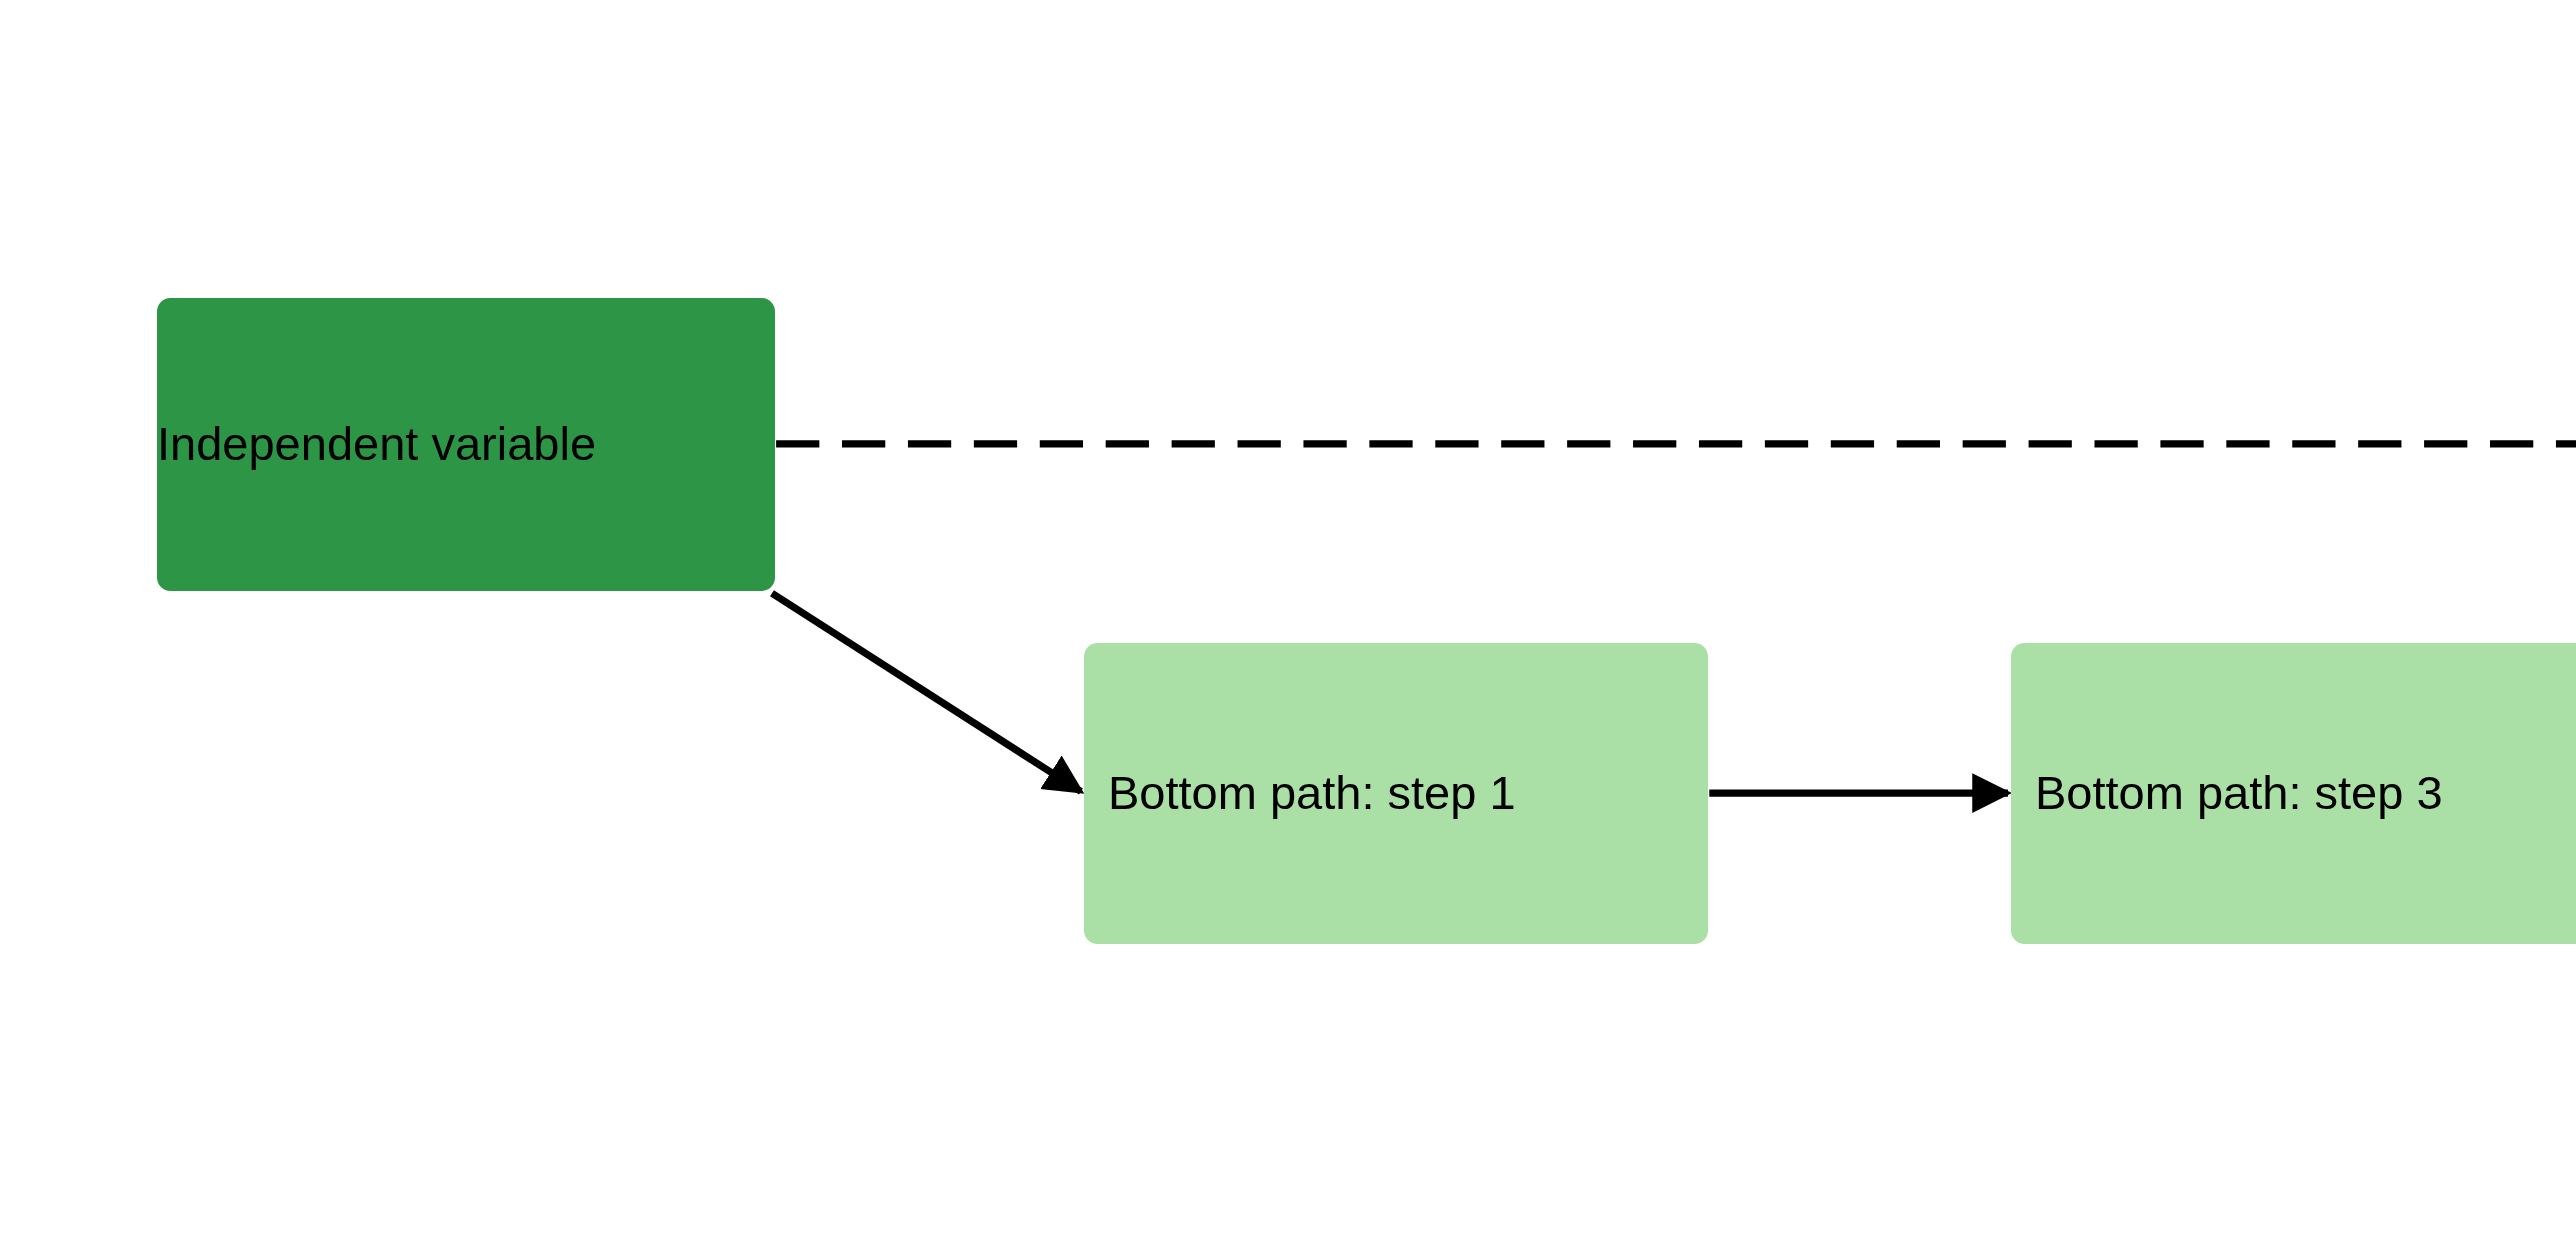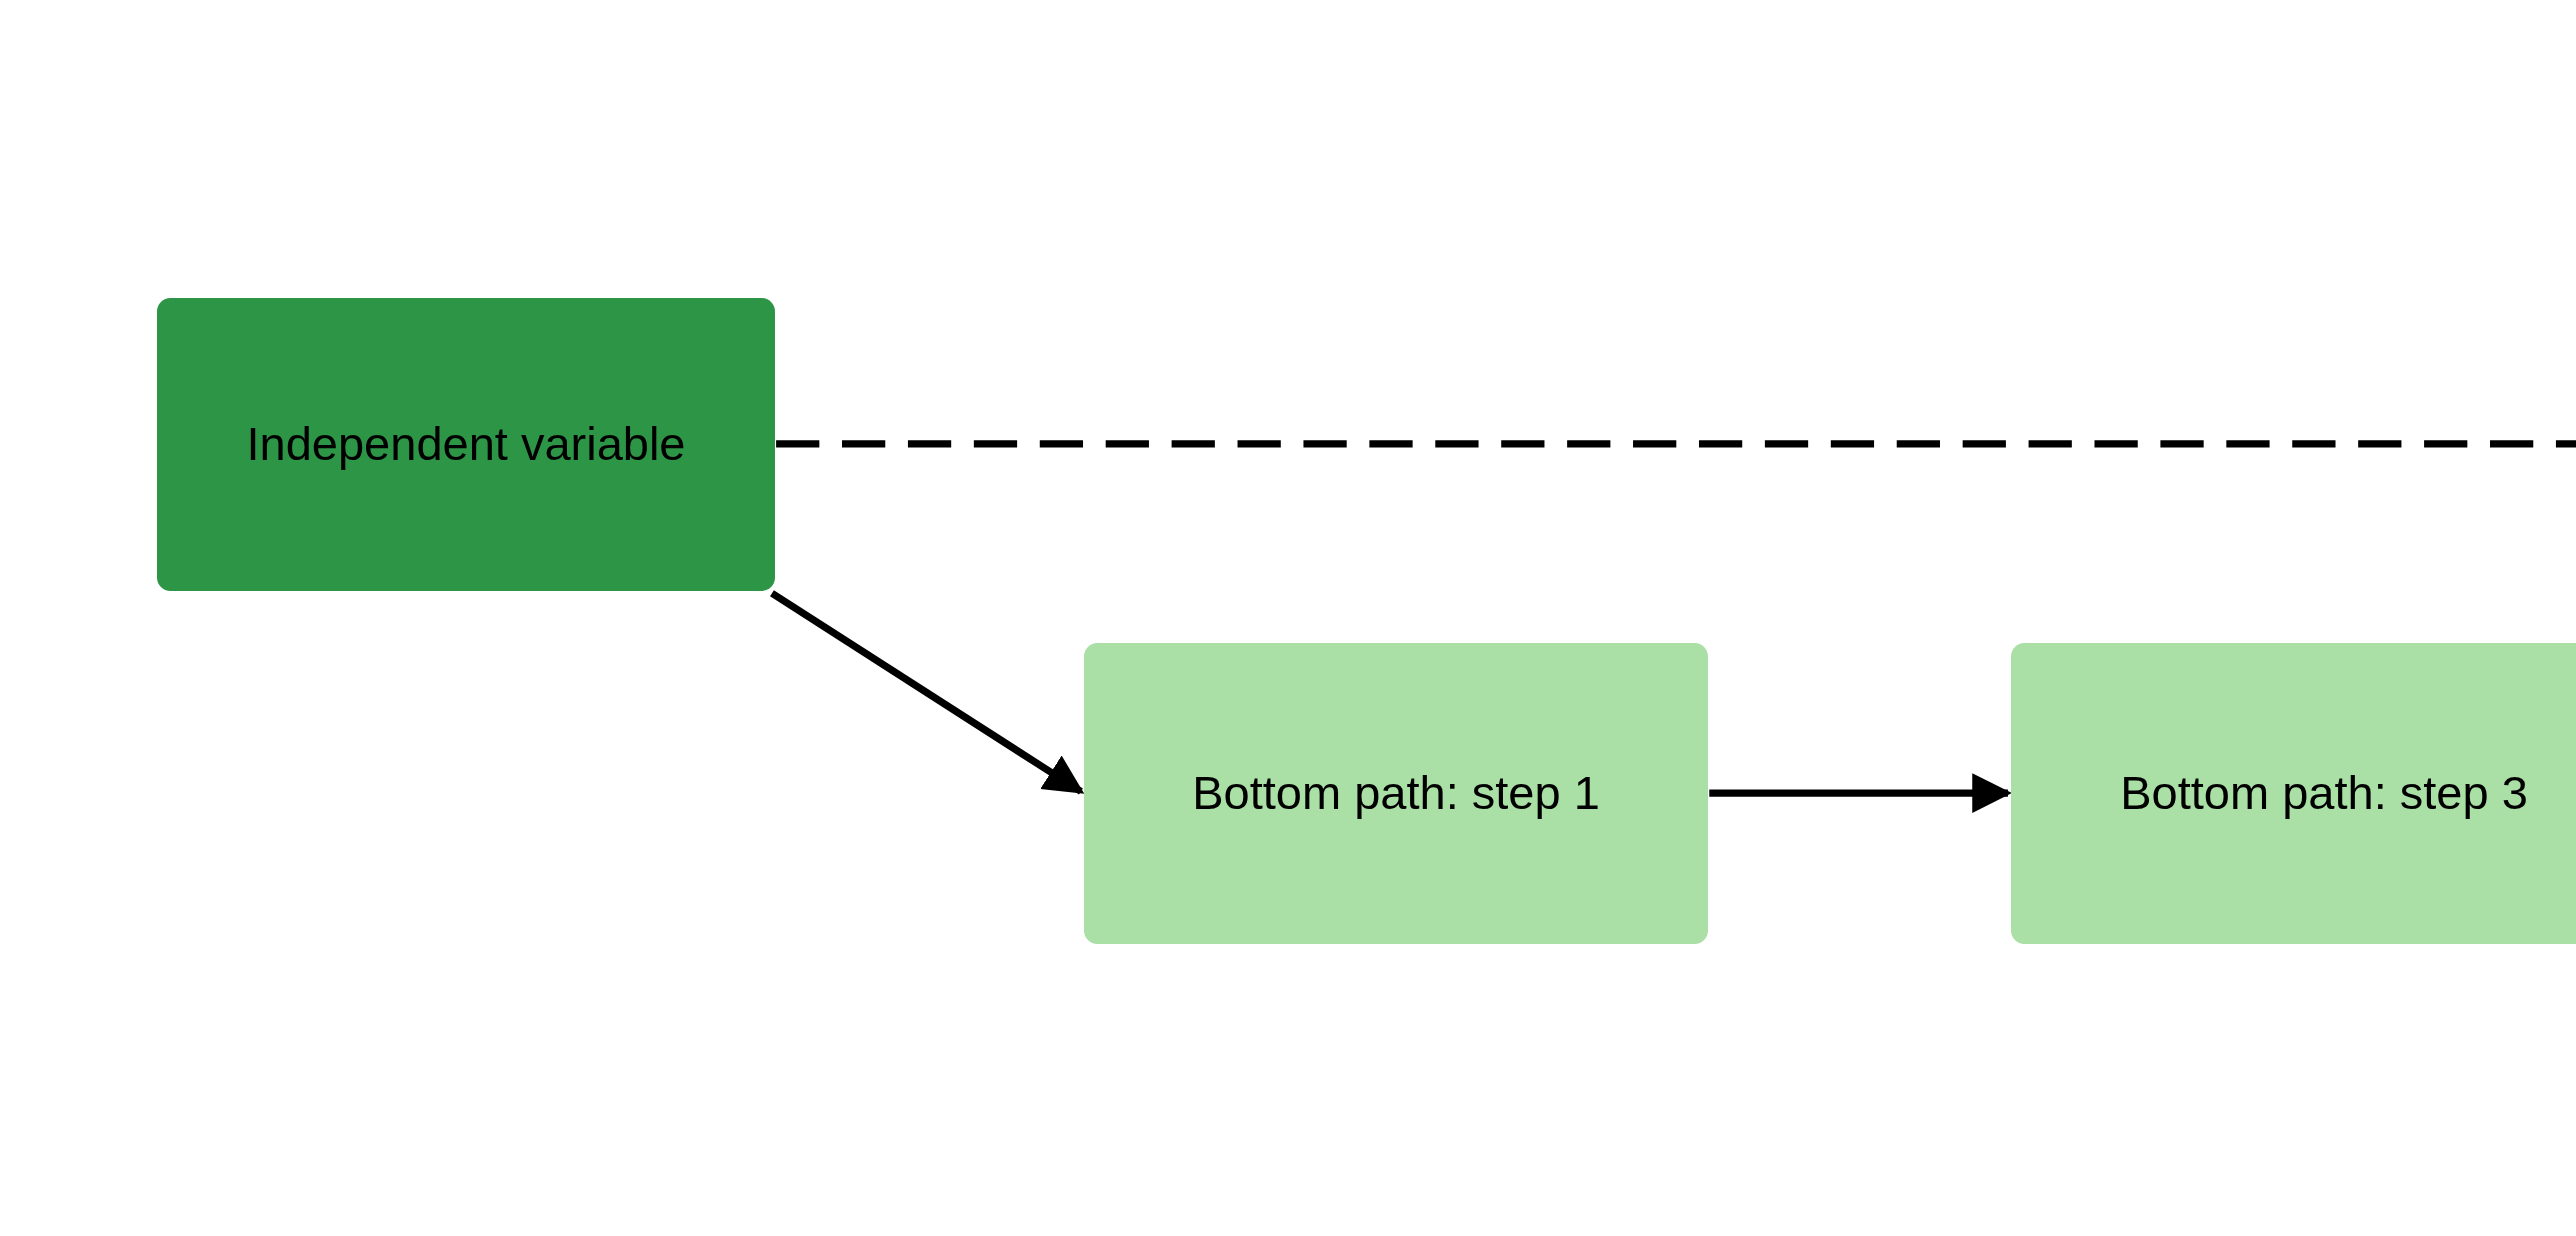--- a/index.html
+++ b/index.html
@@ -23,32 +23,31 @@
     top: 0;
     width: 3709px;
     height: 1236px;
     pointer-events: none;
   }
   .node {
     position: absolute;
     border-radius: 13.4px;
     display: flex;
     align-items: center;
-    justify-content: center;
     box-sizing: border-box;
   }
   .node .label {
     font-size: 47px;
     line-height: 1.2;
     color: #000000;
     white-space: nowrap;
     text-align: center;
   }
   .node-dark  { background: #2d9546; }
-  .node-light { background: #aadfa5; }
+  .node-light { background: #aadfa5; padding-left: 24px; }
 
   .node-independent { left: 157px;  top: 298px;  width: 618px; height: 293px; }
   .node-step1       { left: 1084px; top: 643px; width: 624px; height: 301px; }
   .node-step2       { left: 2011px; top: 643px; width: 626px; height: 301px; }
 
   .edge {
     stroke: #000000;
     stroke-width: 14px;
     fill: none;
   }

